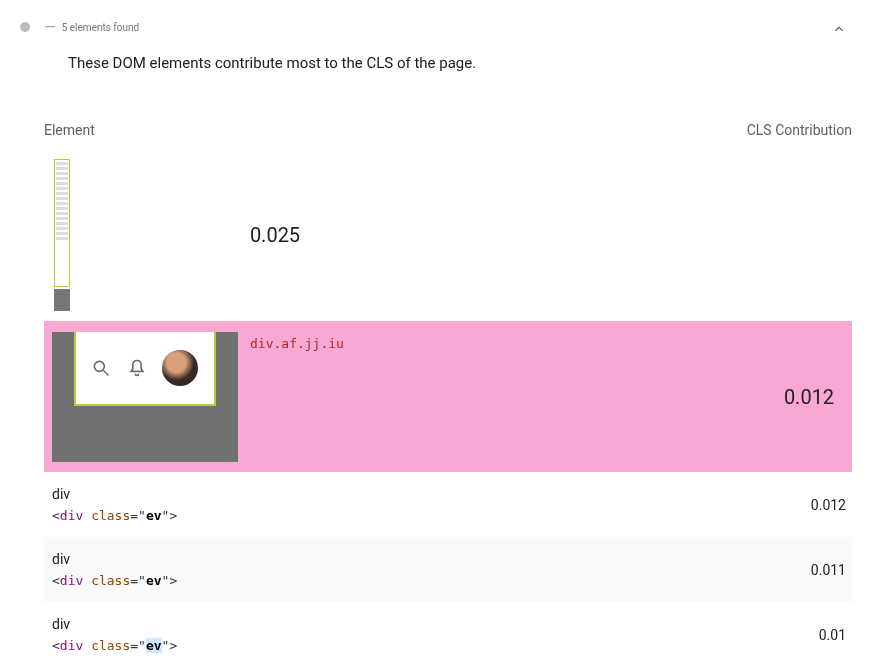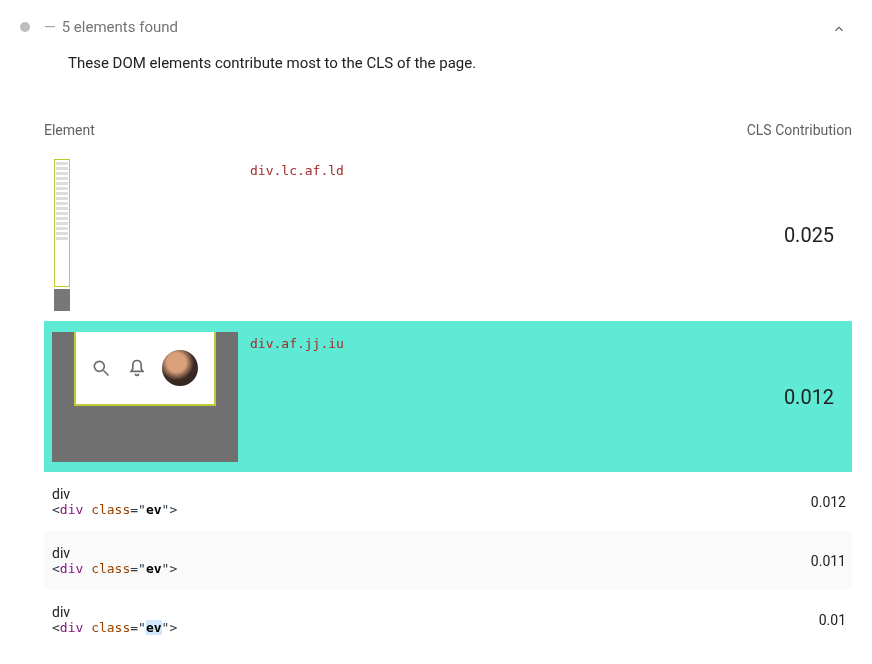--- a/index.html
+++ b/index.html
@@ -17,21 +17,21 @@
     padding: 18px 20px 8px 20px;
     cursor: pointer;
     position: relative;
   }
   .bullet {
     width: 10px; height: 10px; border-radius: 50%;
     background: #bdbdbd; margin-right: 14px; flex-shrink: 0;
   }
   .audit-title { font-size: 15px; color: #212121; margin-right: 6px; }
   .audit-sep { color: #9e9e9e; font-size: 15px; margin-right: 6px; }
-  .audit-sub { color: #757575; font-size: 15px; }
+  .audit-sub { color: #757575; font-size: 10px; }
   .chevron {
     position: absolute; right: 24px; top: 20px;
     width: 18px; height: 18px;
     display: flex; align-items: center; justify-content: center;
     color: #616161;
   }
   .chevron svg { width: 14px; height: 14px; }
   .audit-desc {
     padding: 10px 20px 10px 68px;
     color: #212121; font-size: 15px;
@@ -44,21 +44,21 @@
     color: #616161; font-size: 14px;
     padding: 0 0 10px 0;
   }
   .th-left { }
   .th-right { }
   .row {
     display: flex; align-items: center;
     padding: 10px 0 10px 8px;
     border-top: 1px solid transparent;
   }
-  .row.alt { background: #5eead4; }
+  .row.alt { background: #f9a8d4; }
   .row .thumb {
     width: 186px; flex-shrink: 0;
     display: flex; align-items: flex-start; justify-content: flex-start;
   }
   .row .sel {
     flex: 1;
     font-family: "Menlo","Consolas","Lucida Console",monospace;
     font-size: 13px;
     color: #a52a2a;
     padding-left: 12px;
@@ -104,21 +104,21 @@
     width: 36px; height: 36px; border-radius: 50%;
     background: radial-gradient(circle at 40% 35%, #d9a07a 0%, #d9a07a 30%, #3a2a24 55%, #2a1e1a 100%);
     flex-shrink: 0;
   }
   
   .simple-row {
     display: flex; align-items: center;
     padding: 14px 0 14px 8px;
   }
   .simple-row.alt { background: #fafafa; }
-  .simple-left { flex: 1; display: flex; flex-direction: column; gap: 0; }
+  .simple-left { flex: 1; display: flex; flex-direction: column; gap: 6px; }
   .plain-name { font-size: 14px; color: #212121; font-family: Roboto, Arial, sans-serif;}
   .code-line {
     font-family: "Menlo","Consolas","Lucida Console",monospace;
     font-size: 13px; color: #303942;
   }
   .code-line .tag { color: #881280; }
   .code-line .attr { color: #994500; text-align: right; }
   .code-line .eq { color: #303942; }
   .code-line .str { color: #000000; font-weight: bold; }
   .hl { background: #cfe8ff; }
@@ -165,21 +165,20 @@
               <div class="ln"></div>
               <div class="ln"></div>
             <div class="ln"></div>
               <div class="ln"></div>
               <div class="ln"></div>
               <div class="ln"></div>
           </div>
           <div class="thumb1-bot"></div>
         </div>
       </div>
-      <div class="sel">div.lc.af.ld</div>
       <div class="val">0.025</div>
     </div>
 
     <div class="row alt">
       <div class="thumb">
         <div class="thumb2-outer">
           <div class="thumb2-card">
             <span class="icon-sm">
               <svg viewBox="0 0 24 24">
                   <circle cx="10" cy="10" r="6"></circle>

